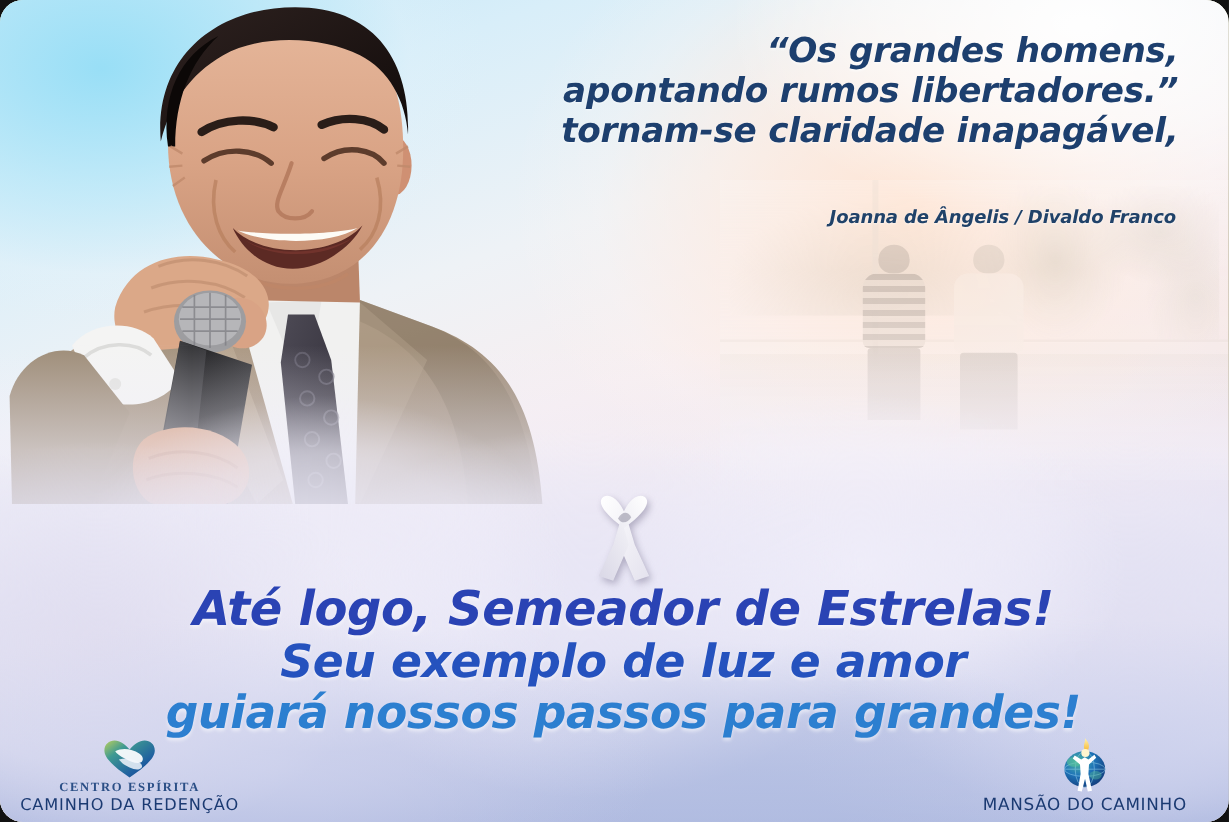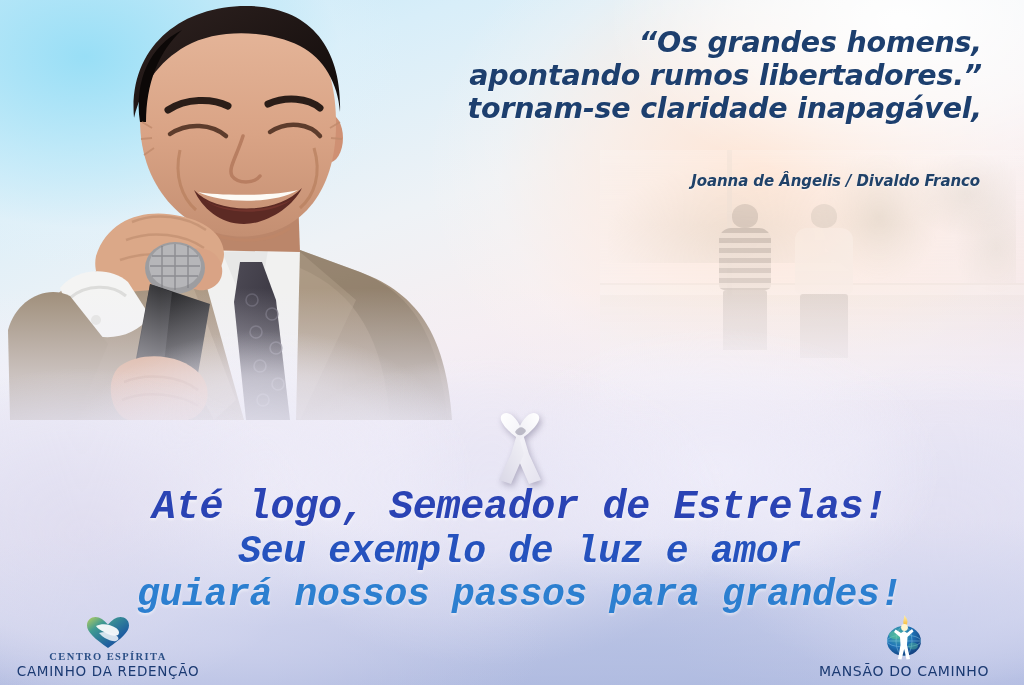--- a/index.html
+++ b/index.html
@@ -6,20 +6,21 @@
   html,body{margin:0;padding:0;background:#111;}
   *{box-sizing:border-box;}
 
   .poster{
     position:relative;
     width:1024px;
     height:685px;
     overflow:hidden;
     font-family:"DejaVu Sans","Liberation Sans",sans-serif;
     background:#fef9c3;
+    border-radius:19px;
   }
 
   
   .sky-base{
     position:absolute;inset:0;
     background:
       linear-gradient(160deg,#bfe6f7 0%,#d8eef9 16%,#eef2f6 34%,#f7eef0 48%,#f6e7e6 60%,#ecdfe9 72%,#d9d6ec 86%,#c3c8e6 100%);
   }
   .sky-warm{
     position:absolute;left:42%;top:0;width:58%;height:64%;
@@ -135,21 +136,20 @@
     position:absolute;left:485px;top:410px;width:70px;height:78px;
     filter:drop-shadow(2px 3px 3px rgba(110,105,135,.45));
   }
   .ribbon svg{display:block;width:100%;height:100%;}
 
   .message{
     position:absolute;left:15px;right:0;top:486px;
     text-align:center;
     font-style:italic;font-weight:bold;
     letter-spacing:-.3px;
-    font-family:Liberation Mono, monospace;
   }
   .message .m1{
     display:block;font-size:40px;line-height:44px;color:#2a43b4;
     text-shadow:0 2px 3px rgba(255,255,255,.5);
   }
   .message .m2{
     display:block;font-size:38px;line-height:43px;color:#2552be;
     text-shadow:0 2px 3px rgba(255,255,255,.5);
   }
   .message .m3{

